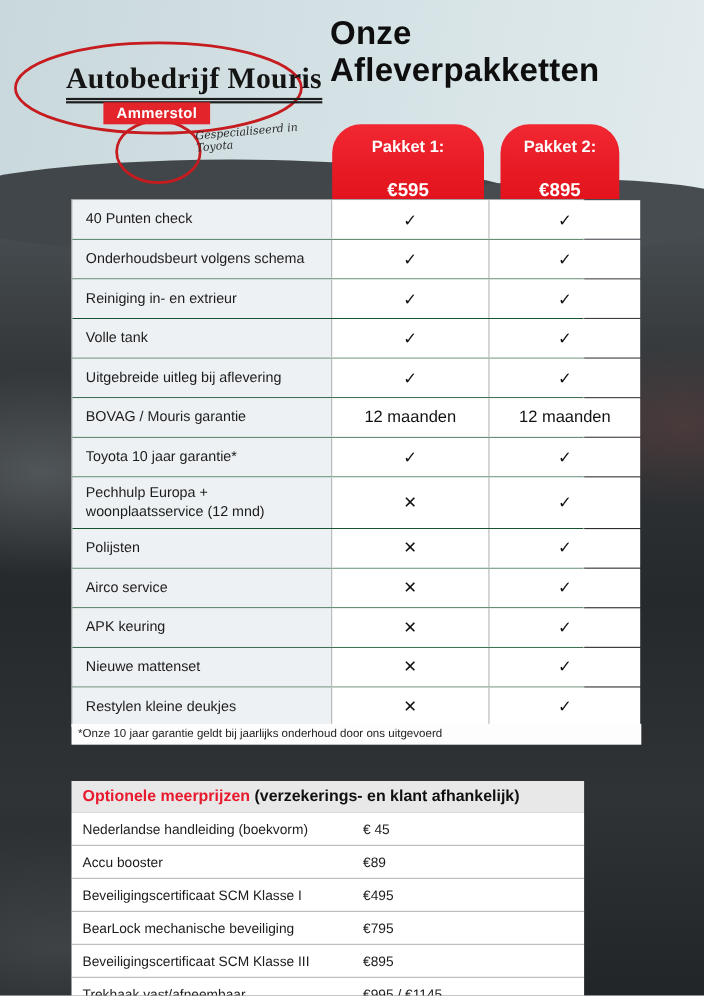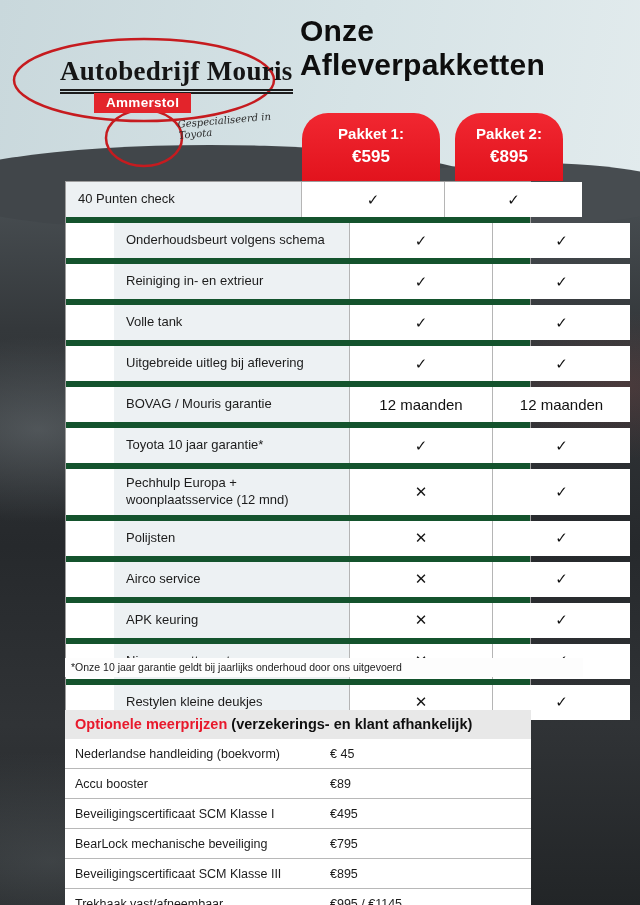--- a/index.html
+++ b/index.html
@@ -39,27 +39,27 @@
   .title{position:absolute;left:300px;top:14px;margin:0;
     font-size:30px;line-height:1.13;font-weight:700;color:#0e0e0e;letter-spacing:.2px;}
 
   
   .pkg{position:absolute;top:113px;height:68px;box-sizing:border-box;
     background:linear-gradient(180deg,#f12731 0%,#e2131d 100%);
     border-radius:26px 26px 0 0;color:#fff;text-align:center;padding-top:12px;}
   .pkg1{left:302px;width:138px;}
   .pkg2{left:455px;width:108px;}
   .pkg-label{font-size:15px;font-weight:700;}
-  .pkg-price{font-size:17px;font-weight:700;margin-top:5px;}
+  .pkg-price{font-size:17px;font-weight:700;margin-top:21px;}
 
   
   .table{position:absolute;left:65px;top:181px;width:466px;background:#fff;
     border:1px solid #9d9d9d;box-sizing:border-box;}
   .trow{display:grid;grid-template-columns:235px 143px 138px;}
-  .trow + .trow{border-top:6px solid #14532d;padding-left:48px;}
+  .trow + .trow{border-top:1px solid #14532d;}
   .cell{box-sizing:border-box;min-height:35px;}
   .cell + .cell{border-left:1px solid #b5b5b5;}
   .feat{background:#edf1f3;padding:6px 12px;font-size:13px;color:#1c1c1c;
     display:flex;align-items:center;line-height:1.3;}
   .val{display:flex;align-items:center;justify-content:center;
     font-size:15px;color:#111;background:#fff;}
 
   .footnote{position:absolute;left:65px;top:658px;width:518px;box-sizing:border-box;
     background:#fdfdfd;font-size:10.5px;color:#222;padding:3px 6px 4px;}
 

